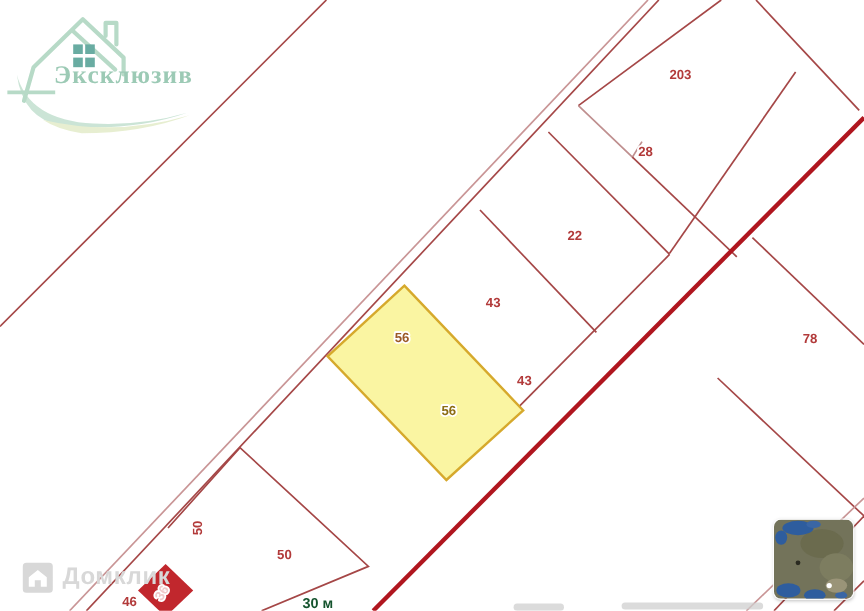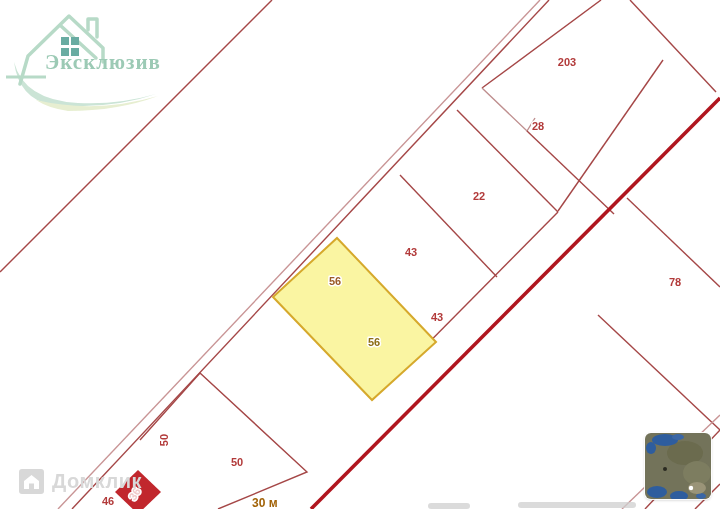--- a/index.html
+++ b/index.html
@@ -22,21 +22,21 @@
   #logo{position:absolute;left:6px;top:4px;width:220px;height:110px;opacity:.85;}
   #logo-text{
     position:absolute;left:32px;top:50px;
     font-family:"Liberation Serif",serif;font-weight:bold;font-size:21px;
     color:#9ccab5;letter-spacing:1px;margin-left:13px;
   }
   
   #watermark{position:absolute;left:18px;top:468px;display:flex;align-items:center;gap:7px;}
   #watermark-label{font-weight:bold;font-size:20px;color:#d8d8d8;letter-spacing:.5px;}
   
-  #scale-label{position:absolute;left:252px;top:496px;font-weight:bold;font-size:12px;color:#a16207;}
+  #scale-label{position:absolute;left:252px;top:496px;font-weight:bold;font-size:12px;color:#14532d;}
   
   #layer-thumb{
     position:absolute;left:645px;top:433px;width:66px;height:66px;
     border-radius:6px;overflow:hidden;box-shadow:0 0 0 1px rgba(255,255,255,.9),0 1px 3px rgba(0,0,0,.25);
   }
   
   .attr-bar{position:absolute;height:6px;border-radius:3px;background:#cfcfcf;opacity:.75;}
   #attr-1{left:428px;top:503px;width:42px;}
   #attr-2{left:518px;top:502px;width:118px;}
 </style>

